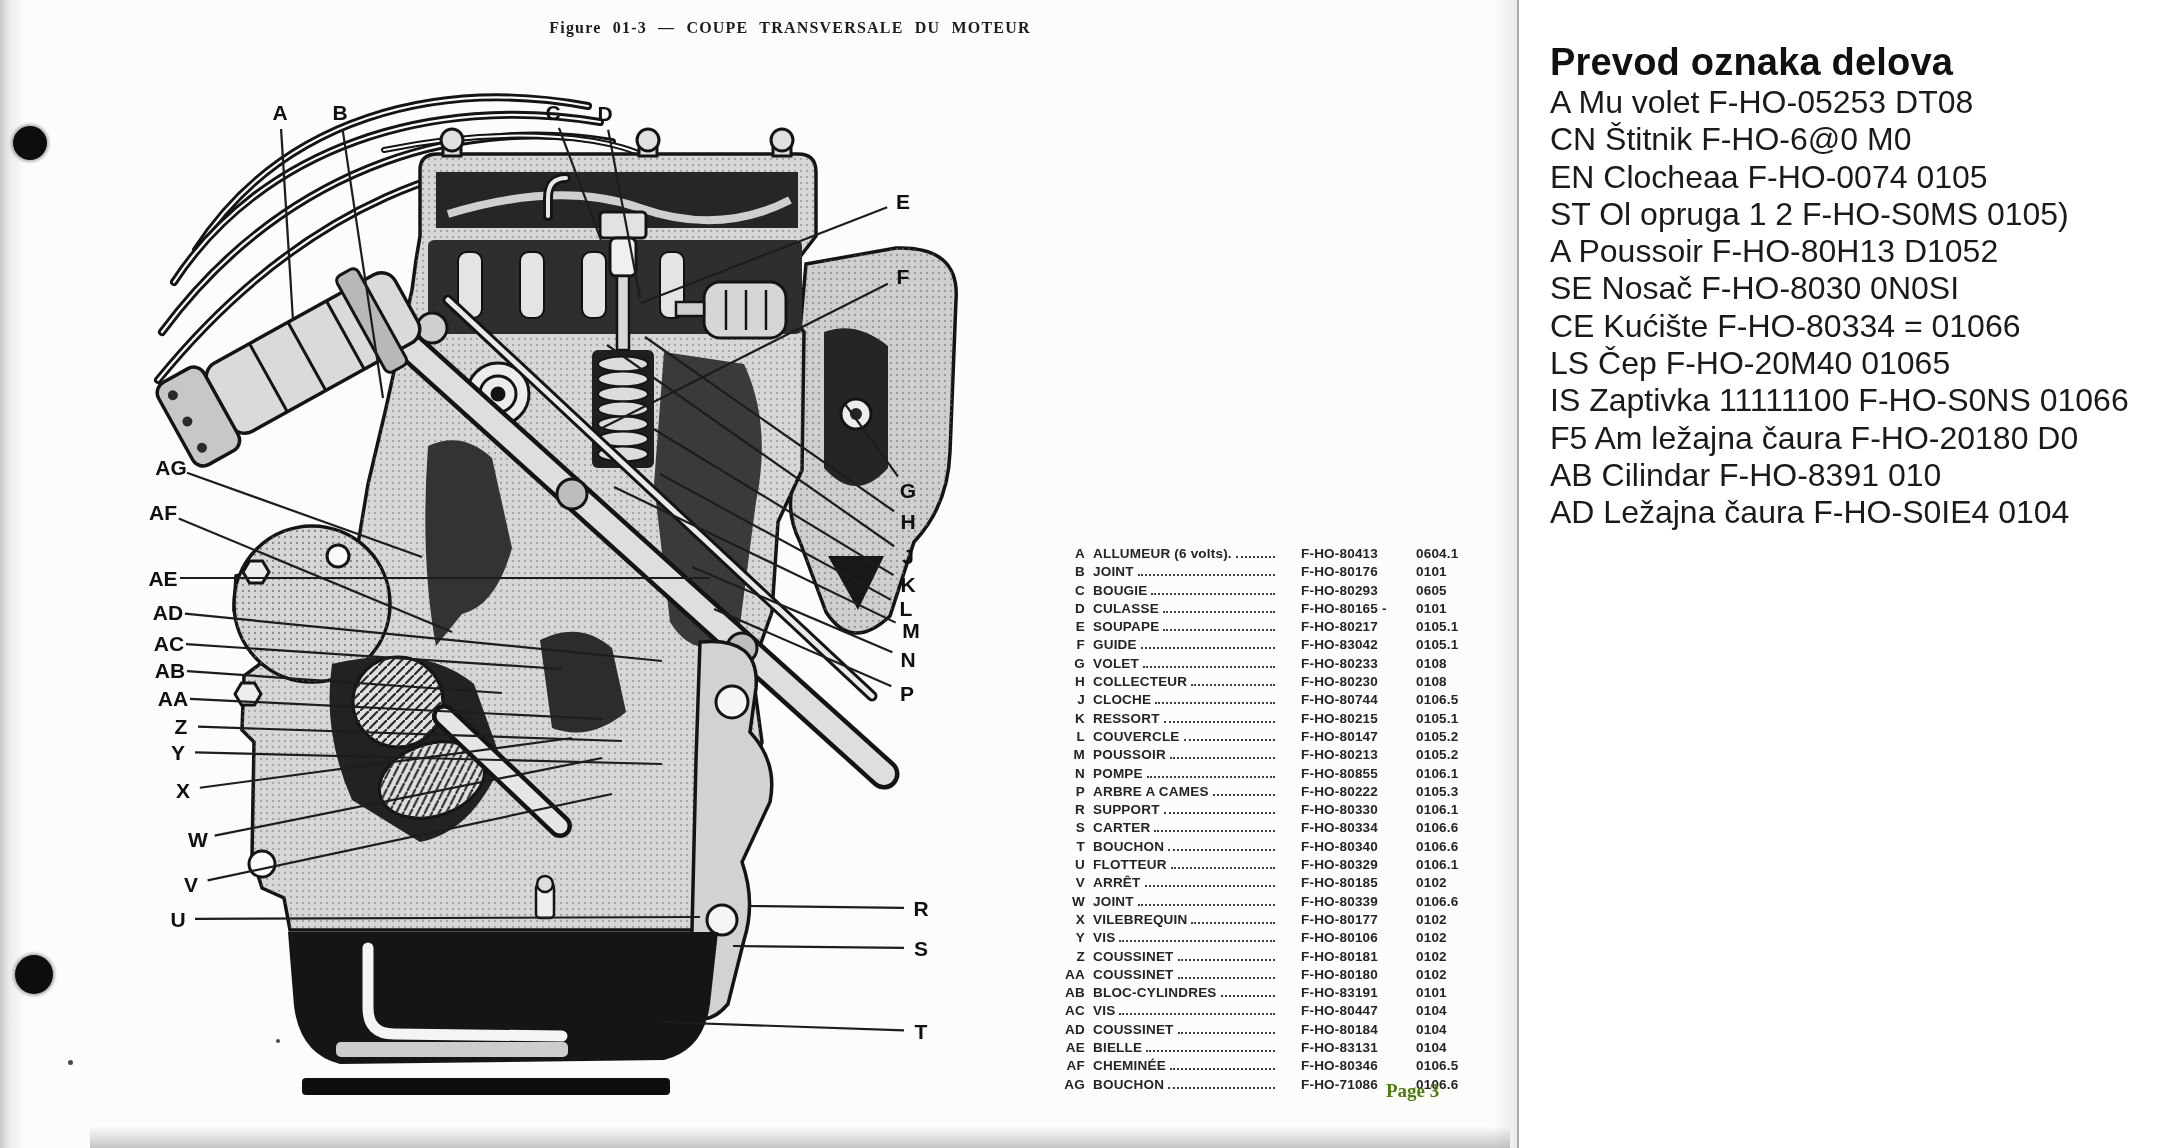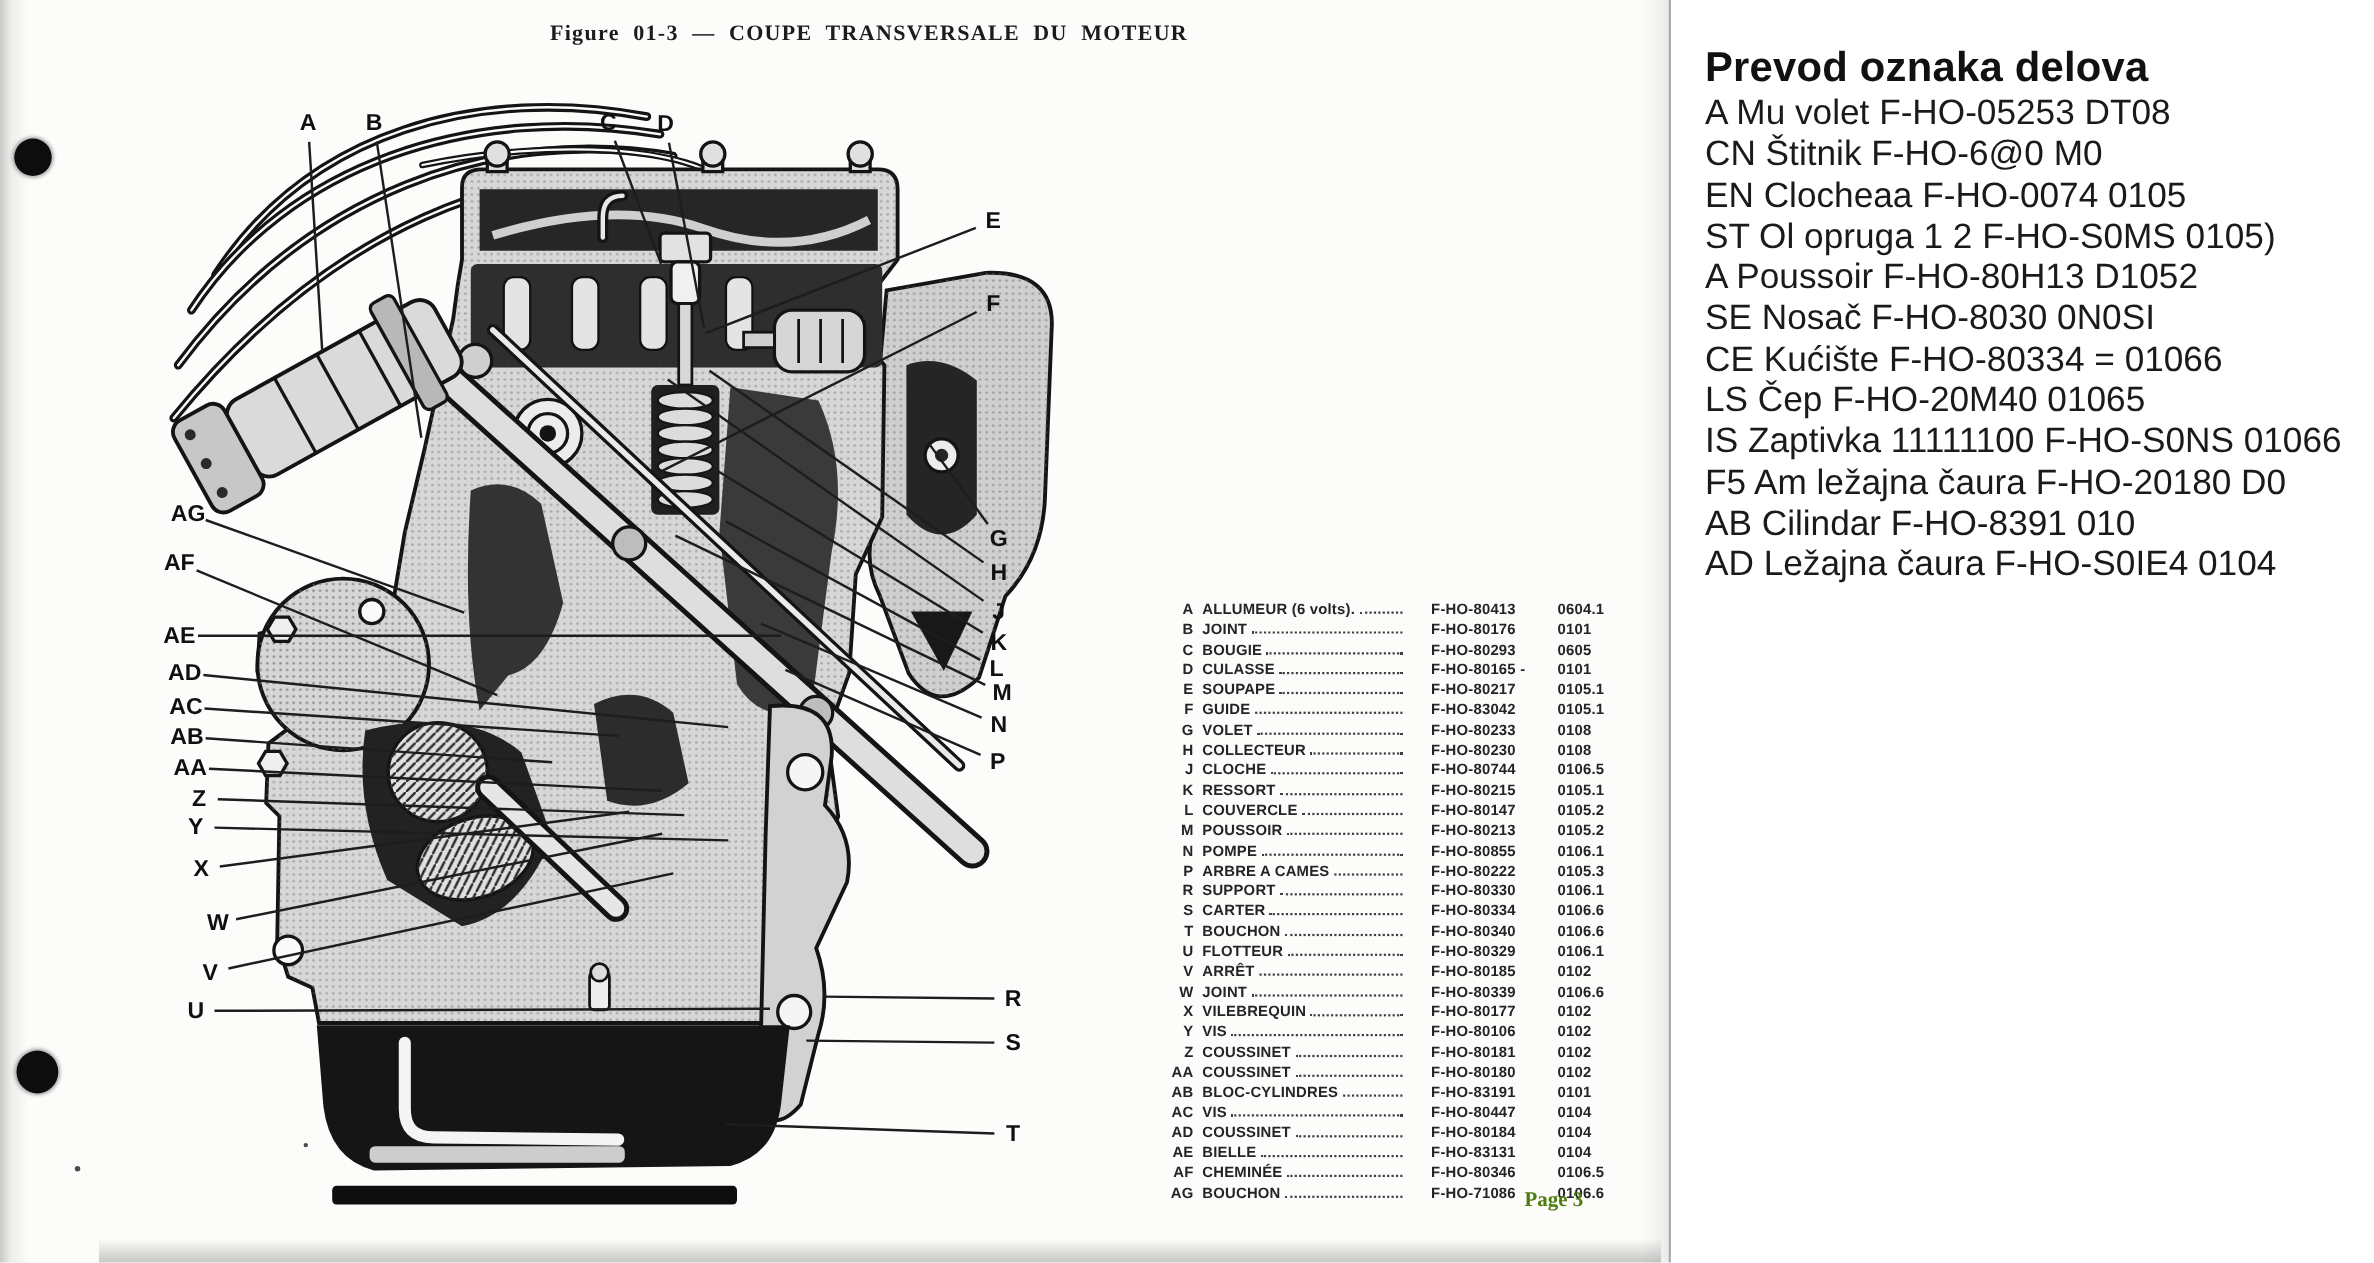--- a/index.html
+++ b/index.html
@@ -11,21 +11,21 @@
       background:linear-gradient(90deg,#c9c9c7,#ededeb 10px,rgba(255,255,255,0) 26px);}
   .scan-right-edge{position:absolute;right:0;top:0;width:24px;height:1148px;
       background:linear-gradient(90deg,rgba(0,0,0,0),rgba(0,0,0,0.07));}
   .scan-bottom-band{position:absolute;left:90px;bottom:0;width:1420px;height:22px;
       background:linear-gradient(180deg,rgba(0,0,0,0),rgba(110,110,110,0.38));}
   .hole{position:absolute;background:#0d0d0d;border-radius:50%;box-shadow:0 0 3px 2px rgba(40,40,40,.35);}
   .hole1{left:13px;top:126px;width:34px;height:34px;}
   .hole2{left:15px;top:955px;width:38px;height:39px;}
   .fleck{position:absolute;background:#4a4a4a;border-radius:50%;}
   .figure-title{position:absolute;left:420px;top:19px;width:740px;text-align:center;
-      font-family:"Liberation Serif",serif;font-weight:700;font-size:20px;color:#1c1c1c;
+      font-family:"Liberation Serif",serif;font-weight:700;font-size:16px;color:#1c1c1c;
       letter-spacing:1.2px;word-spacing:6px;white-space:nowrap;}
   .page-number{position:absolute;left:1386px;top:1080px;font-family:Liberation Serif, serif;
       font-weight:700;font-size:19px;color:#4d7c0f;}
   .diagram{position:absolute;left:0;top:0;width:1517px;height:1148px;}
   .leader{stroke:#1d1d1d;stroke-width:2.2;}
   .callout{font-family:"Liberation Sans",sans-serif;font-weight:700;font-size:21px;fill:#101010;
       text-anchor:middle;dominant-baseline:central;}
   
   .parts-table{position:absolute;left:1063px;top:546px;width:415px;color:#242424;}
   .ptrow{display:flex;align-items:baseline;height:18.3px;font-size:13.5px;font-weight:700;

